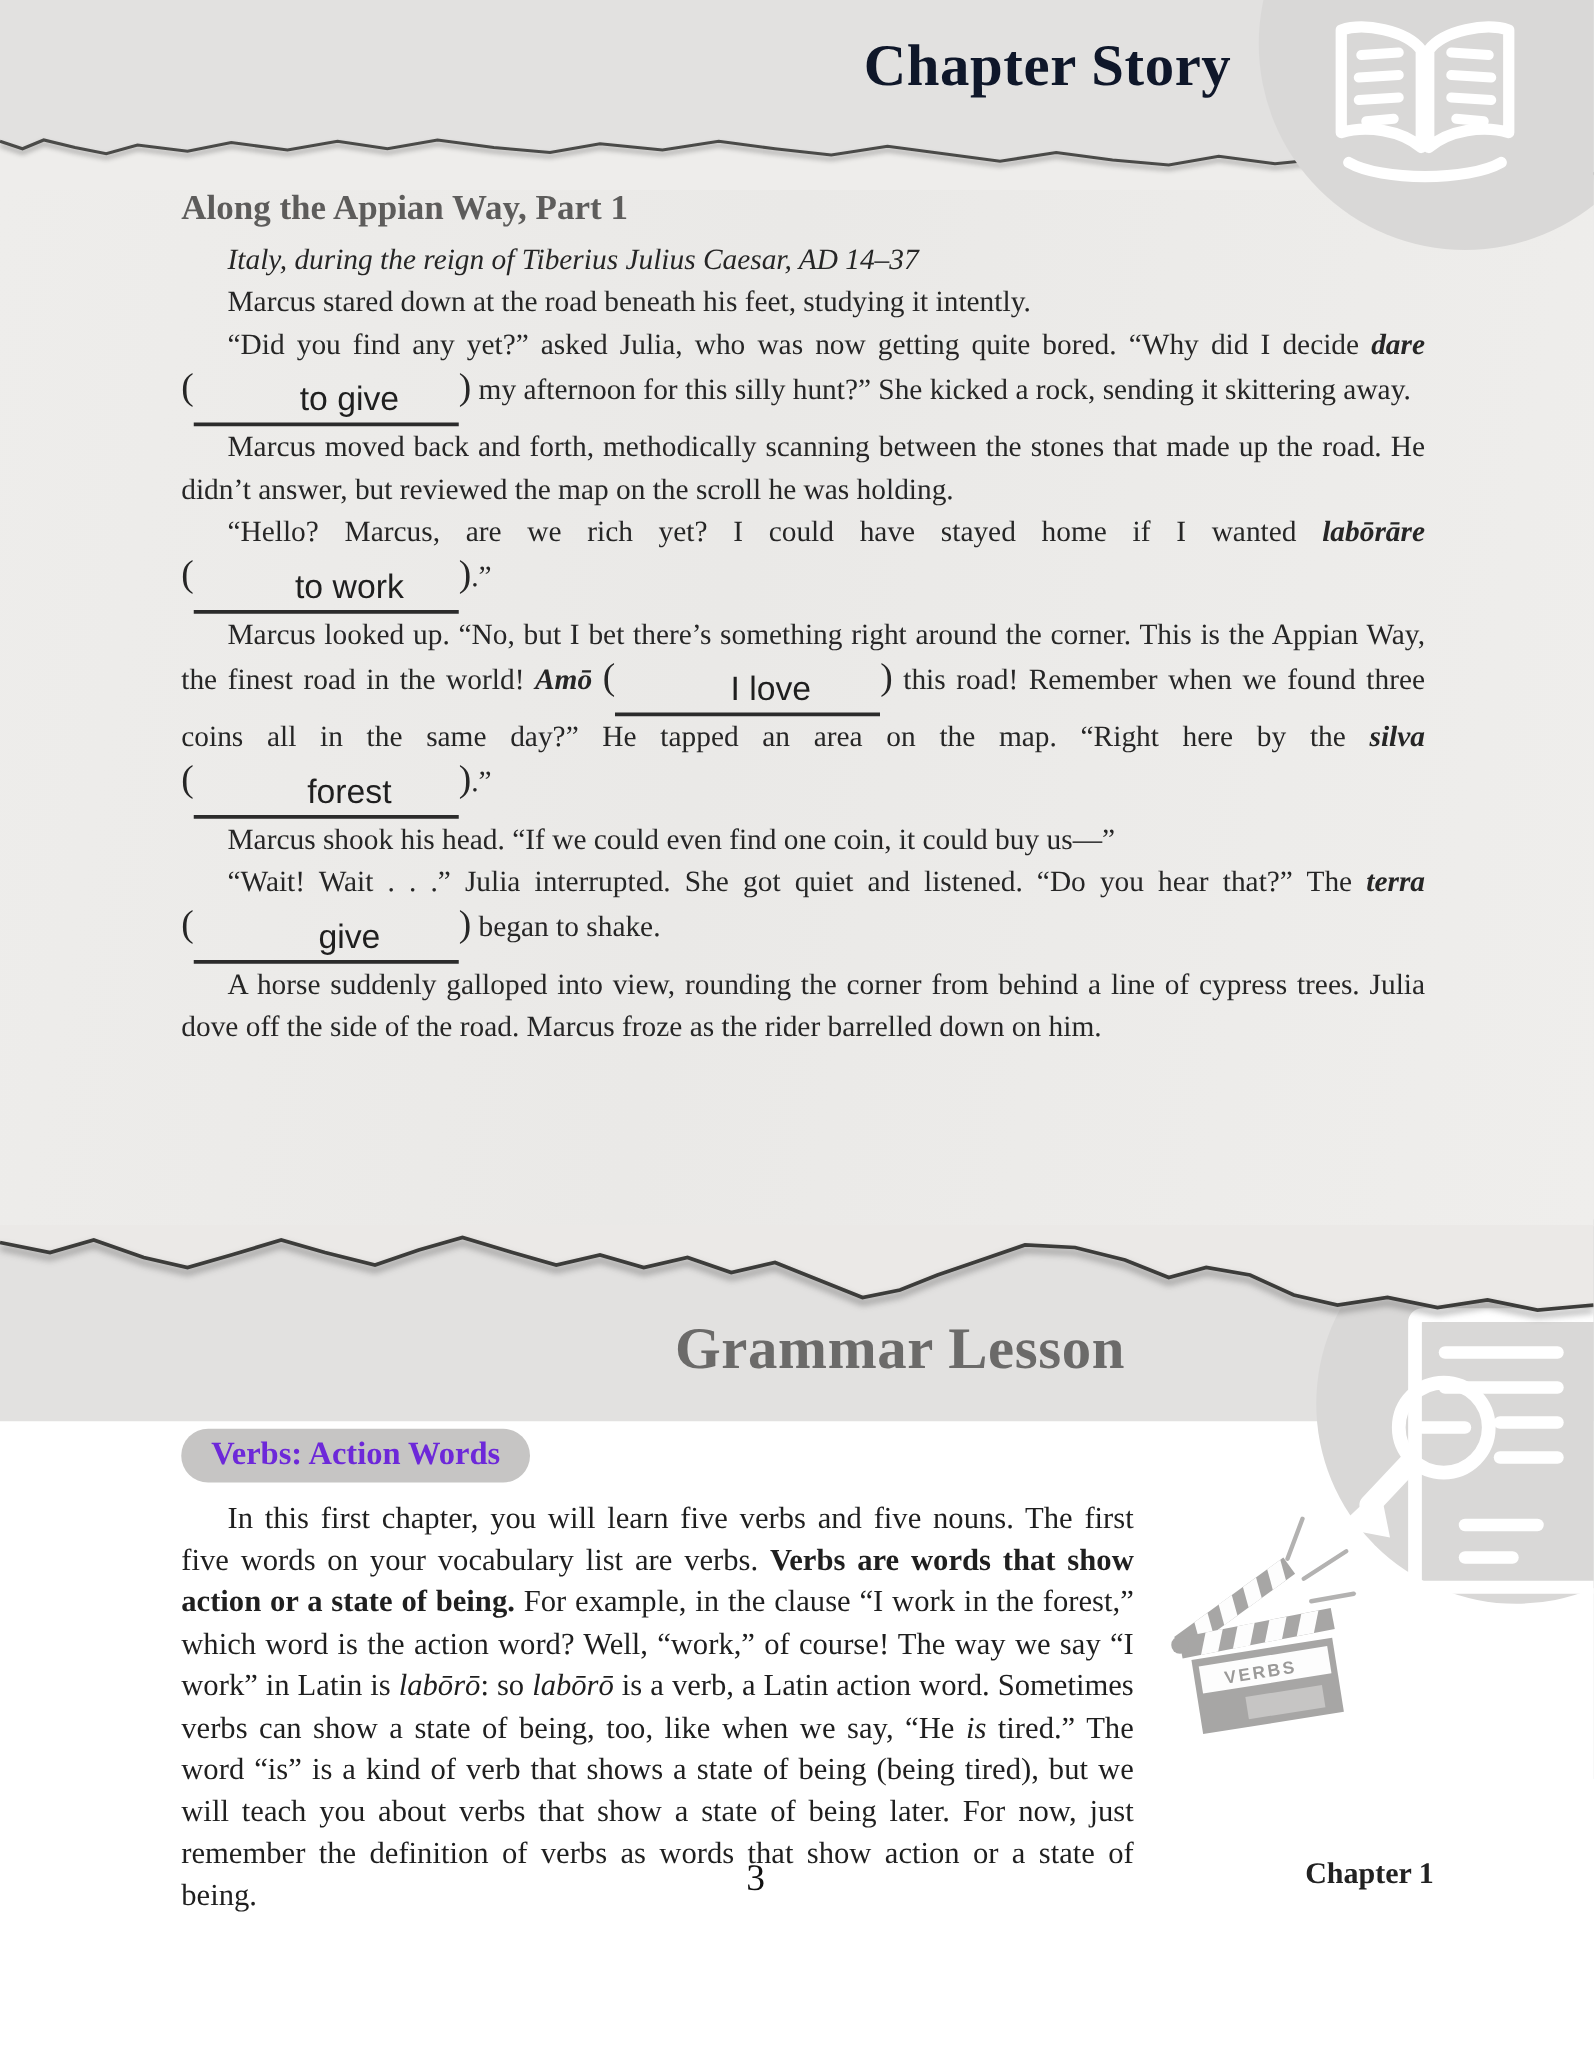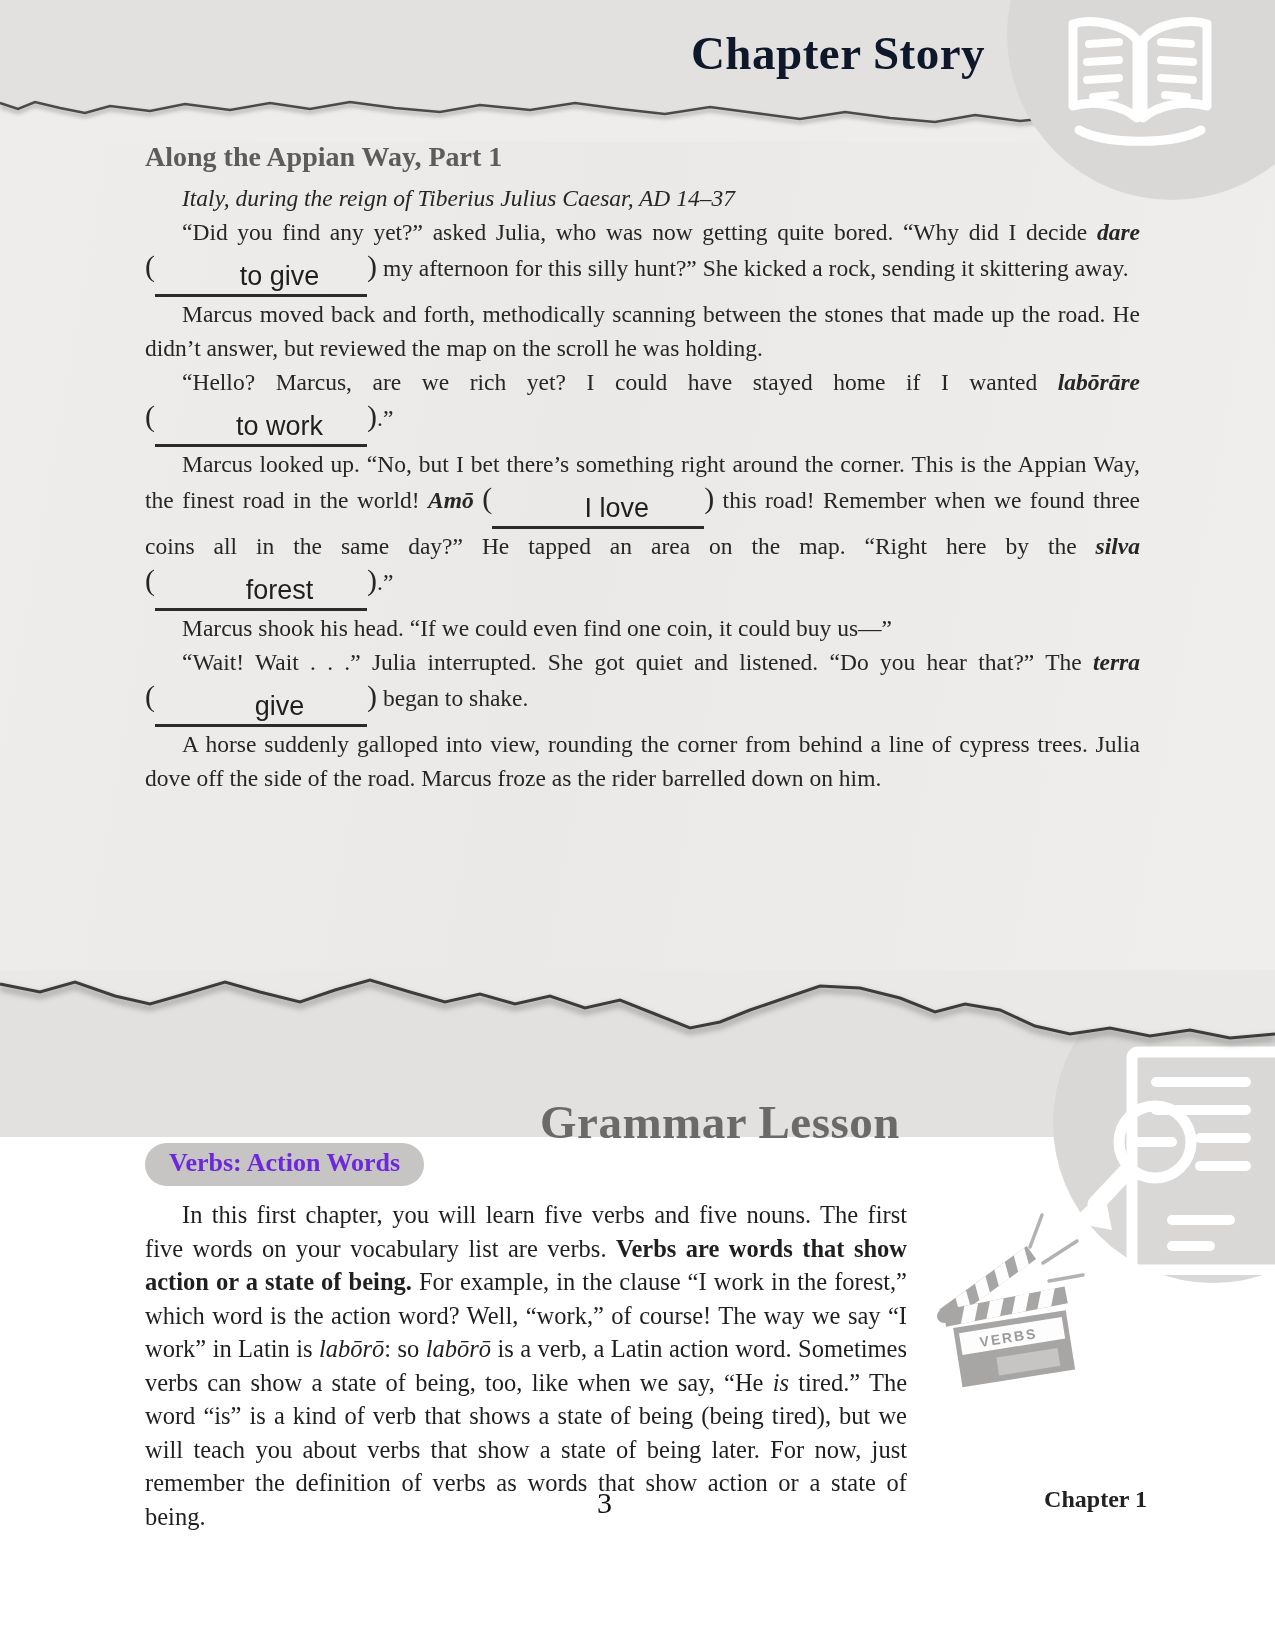--- a/index.html
+++ b/index.html
@@ -16,35 +16,35 @@
     background:#e2e1e0; z-index:0;
   }
   .chapter-heading {
     position:absolute; top:26px; left:838px; transform:translateX(-50%);
     font-size:47px; font-weight:bold; color:#0f172a; letter-spacing:.5px;
     white-space:nowrap; z-index:5;
   }
   .grammar-heading {
     position:absolute; top:1052px; left:720px; transform:translateX(-50%);
     font-size:47px; font-weight:bold; color:#6b6a69; letter-spacing:.5px;
-    white-space:nowrap; z-index:2;margin-top:43px;
+    white-space:nowrap; z-index:2;
   }
   
   .corner-circle {
     position:absolute; top:-130px; right:-62px; width:330px; height:330px;
     border-radius:50%; background:#d9d8d7; z-index:4;
   }
   .book-icon { position:absolute; top:6px; left:1045px; width:190px; height:150px; z-index:5; }
   .grammar-circle {
     position:absolute; top:963px; left:1053px; width:320px; height:320px;
     border-radius:50%; background:#d9d8d7; z-index:1;
   }
   .docmag-icon { position:absolute; top:1030px; left:1060px; width:215px; height:245px; z-index:1; }
   
-  .paper { position:absolute; top:93px; left:0; width:1275px; height:957px; z-index:3; }
+  .paper { position:absolute; top:103px; left:0; width:1275px; height:957px; z-index:3; }
   .torn-top { position:absolute; top:0; left:0; width:1275px; height:50px; display:block; }
   .torn-bottom { position:absolute; bottom:0; left:0; width:1275px; height:80px; display:block; }
   .paper-mid {
     position:absolute; top:49px; left:0; right:0; bottom:79px;
     background:linear-gradient(100deg,#eeedeb 0%,#eae9e7 45%,#efeeec 100%);
   }
   .tear-line { filter:drop-shadow(0 3px 2px rgba(50,50,50,.45)); }
   .tear-line-heavy { filter:drop-shadow(0 4px 3px rgba(40,40,40,.55)); }
   
   .story-content { position:absolute; top:48px; left:145px; width:995px; }
@@ -115,20 +115,21 @@
   <div class="paper-mid"></div>
   <svg class="torn-bottom" viewBox="0 0 1275 80" preserveAspectRatio="none">
     <path fill="#ebe9e7" d="M0,14 L40,22 L75,12 L115,26 L150,34 L185,24 L225,12 L260,22 L300,32 L335,20 L370,10 L410,22 L445,32 L480,24 L515,34 L550,26 L585,38 L620,30 L655,44 L690,58 L720,52 L750,40 L785,28 L820,16 L860,18 L900,28 L935,42 L965,34 L1000,40 L1035,56 L1070,64 L1110,58 L1150,66 L1190,60 L1230,68 L1275,64 L1275,0 L0,0 Z"></path>
     <path class="tear-line-heavy" fill="none" stroke="#3c3c3a" stroke-width="3" d="M0,14 L40,22 L75,12 L115,26 L150,34 L185,24 L225,12 L260,22 L300,32 L335,20 L370,10 L410,22 L445,32 L480,24 L515,34 L550,26 L585,38 L620,30 L655,44 L690,58 L720,52 L750,40 L785,28 L820,16 L860,18 L900,28 L935,42 L965,34 L1000,40 L1035,56 L1070,64 L1110,58 L1150,66 L1190,60 L1230,68 L1275,64"></path>
   </svg>
 
   <div class="story-content">
     <div class="story-title">Along the Appian Way, Part 1</div>
     <div>
         <p class="story-p"><span class="it">Italy, during the reign of Tiberius Julius Caesar, AD 14–37</span></p>
+        <p class="story-p"><span>Marcus stared down at the road beneath his feet, studying it intently.</span></p>
         <p class="story-p"><span>“Did you find any yet?” asked Julia, who was now getting quite bored. “Why did I decide </span><span class="bi">dare</span><span> </span><span class="blank-group"><span class="paren">(</span><span class="blank"><span class="answer">to give</span></span><span class="paren">)</span></span><span> my afternoon for this silly hunt?” She kicked a rock, sending it skittering away.</span></p>
         <p class="story-p"><span>Marcus moved back and forth, methodically scanning between the stones that made up the road. He didn’t answer, but reviewed the map on the scroll he was holding.</span></p>
         <p class="story-p"><span>“Hello? Marcus, are we rich yet? I could have stayed home if I wanted </span><span class="bi">labōrāre</span><span> </span><span class="blank-group"><span class="paren">(</span><span class="blank"><span class="answer">to work</span></span><span class="paren">)</span></span><span>.”</span></p>
         <p class="story-p"><span>Marcus looked up. “No, but I bet there’s something right around the corner. This is the Appian Way, the finest road in the world! </span><span class="bi">Amō</span><span> </span><span class="blank-group"><span class="paren">(</span><span class="blank"><span class="answer">I love</span></span><span class="paren">)</span></span><span> this road! Remember when we found three coins all in the same day?” He tapped an area on the map. “Right here by the </span><span class="bi">silva</span><span> </span><span class="blank-group"><span class="paren">(</span><span class="blank"><span class="answer">forest</span></span><span class="paren">)</span></span><span>.”</span></p>
         <p class="story-p"><span>Marcus shook his head. “If we could even find one coin, it could buy us—”</span></p>
         <p class="story-p"><span>“Wait! Wait . . .” Julia interrupted. She got quiet and listened. “Do you hear that?” The </span><span class="bi">terra</span><span> </span><span class="blank-group"><span class="paren">(</span><span class="blank"><span class="answer">give</span></span><span class="paren">)</span></span><span> began to shake.</span></p>
         <p class="story-p"><span>A horse suddenly galloped into view, rounding the corner from behind a line of cypress trees. Julia dove off the side of the road. Marcus froze as the rider barrelled down on him.</span></p>
       </div>
   </div>
 </div>

